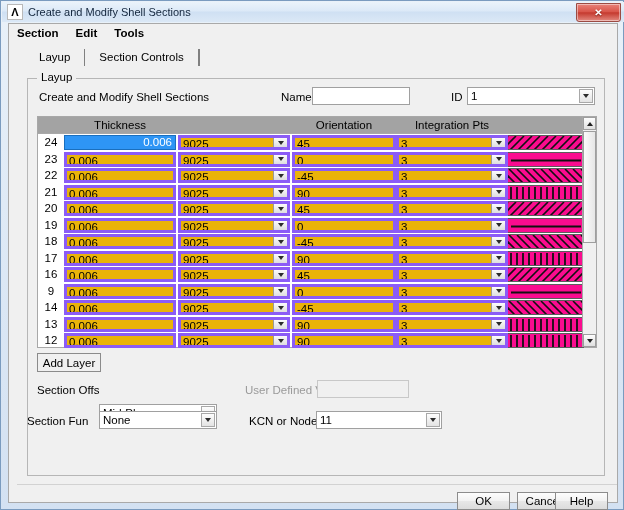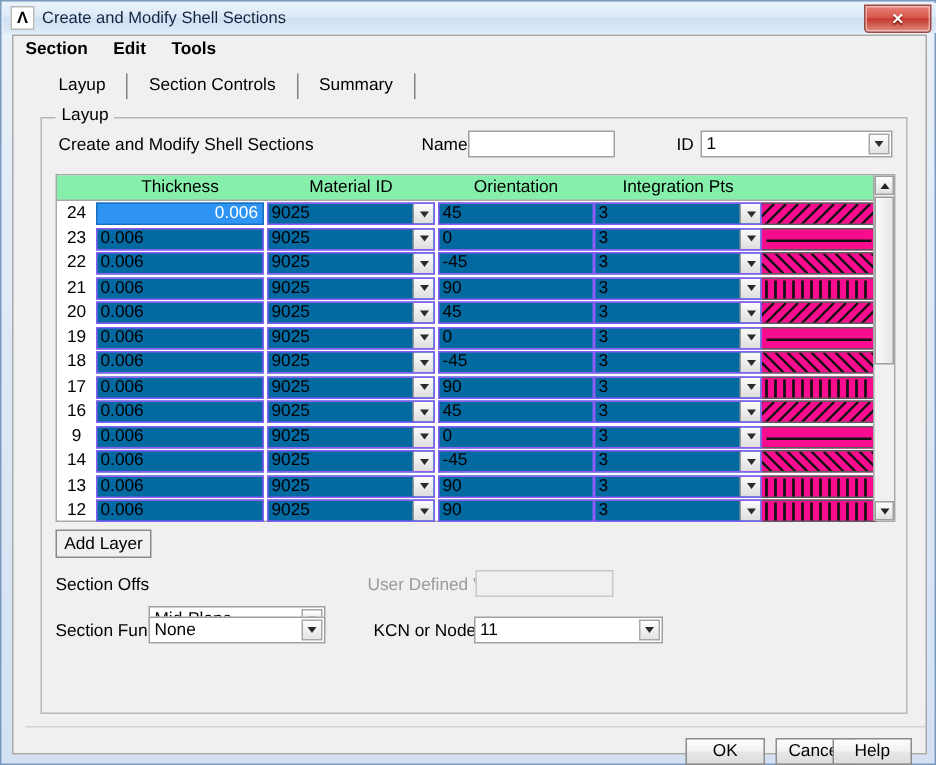--- a/index.html
+++ b/index.html
@@ -95,35 +95,35 @@
     border-top:4px solid #2b2b2b;
   }
 
   
   .tablewrap{
     position:absolute;left:28px;top:92px;width:560px;height:232px;
     border:1px solid #a8a8a8;background:#ffffff;box-sizing:border-box;
   }
   .thead{
     position:absolute;left:0;top:0;height:17px;width:100%;
-    background:#86efac;border-bottom:1px solid #a8a8a8;box-sizing:border-box;
+    background:#a3a3a3;border-bottom:1px solid #a8a8a8;box-sizing:border-box;
   }
   .th{
     position:absolute;top:0;height:17px;line-height:17px;text-align:center;
     font-size:11.5px;color:#000;
   }
   .tbody{position:absolute;left:0;top:17px;width:546px;}
   .trow{position:relative;height:16.5px;display:block;}
   .rowlabel{
     position:absolute;left:0;width:26px;text-align:center;font-size:11.5px;
     line-height:16.5px;color:#000;
   }
   .cell{
     position:absolute;top:1px;height:15px;box-sizing:border-box;
-    border:1px solid #8b5cf6;background:#0369a1;font-size:11.5px;
+    border:3px solid #8b5cf6;background:#eab308;font-size:11.5px;
     line-height:13px;color:#000;padding-left:2px;overflow:hidden;white-space:nowrap;
   }
   .cell.sel{background:#2e95f5;color:#ffffff;text-align:right;padding-right:3px;border:1px solid #1a6fbe;}
   .cell.combo-cell{padding-right:15px;}
   .cell .cbtn{
     position:absolute;right:0px;top:0px;bottom:0px;width:13px;
     background:linear-gradient(to bottom,#fbfbfb,#dedede);
     border-left:1px solid #9a9a9a;
     display:flex;align-items:center;justify-content:center;
   }
@@ -188,21 +188,20 @@
       <div class="menuitem">Section</div>
       <div class="menuitem">Edit</div>
       <div class="menuitem">Tools</div>
     </div>
 
     <div class="tabstrip">
       <div class="tab">Layup</div>
       <div class="tabsep"></div>
       <div class="tab">Section Controls</div>
       <div class="tabsep"></div>
-      <div class="tab">Summary</div>
       <div class="tabsep"></div>
     </div>
 
     <div class="group"></div>
     <div class="group-title">Layup</div>
 
     <div class="lbl" style="position:absolute;left:30px;top:67px;">Create and Modify Shell Sections</div>
 
     <div class="lbl" style="position:absolute;left:272px;top:67px;">Name</div>
     <input class="textbox" style="position: absolute; left: 303px; top: 63px; width: 98px;" value="">
@@ -212,21 +211,20 @@
       <span>1</span>
       <span class="arrowbox">
           <i class="arrow-dn"></i>
         </span>
     </div>
 
     <div class="tablewrap">
 
       <div class="thead">
         <div class="th" style="left:26px;width:112px;">Thickness</div>
-        <div class="th" style="left:140px;width:112px;">Material ID</div>
         <div class="th" style="left:254px;width:104px;">Orientation</div>
         <div class="th" style="left:358px;width:112px;">Integration Pts</div>
       </div>
 
       <div class="tbody" id="tbody">
           <div class="trow">
             <div class="rowlabel">24</div>
             <div class="cell sel" style="left:26px;width:112px;">0.006</div>
             <div class="cell combo-cell" style="left:140px;width:112px;">9025<span class="cbtn">
                 <i class="arrow-dn"></i>
@@ -575,21 +573,21 @@
     <div class="lbl" style="position:absolute;left:28px;top:360px;">Section Offs</div>
     <div class="combo" style="position:absolute;left:90px;top:356px;width:118px;margin-top:24px;">
       <span>Mid-Plane</span>
       <span class="arrowbox">
           <i class="arrow-dn"></i>
         </span>
     </div>
     <div class="lbl-dim" style="position:absolute;left:236px;top:360px;">User Defined Value</div>
     <input class="textbox disabled" style="position: absolute; left: 308px; top: 356px; width: 92px;" disabled="" value="">
 
-    <div class="lbl" style="position:absolute;left:28px;top:391px;text-align:center;">Section Fun</div>
+    <div class="lbl" style="position:absolute;left:18px;top:391px;text-align:center;">Section Fun</div>
     <div class="combo" style="position:absolute;left:90px;top:387px;width:118px;">
       <span>None</span>
       <span class="arrowbox">
           <i class="arrow-dn"></i>
         </span>
     </div>
     <div class="lbl" style="position:absolute;left:240px;top:391px;">KCN or Node</div>
     <div class="combo" style="position:absolute;left:307px;top:387px;width:126px;">
       <span>11</span>
       <span class="arrowbox">

